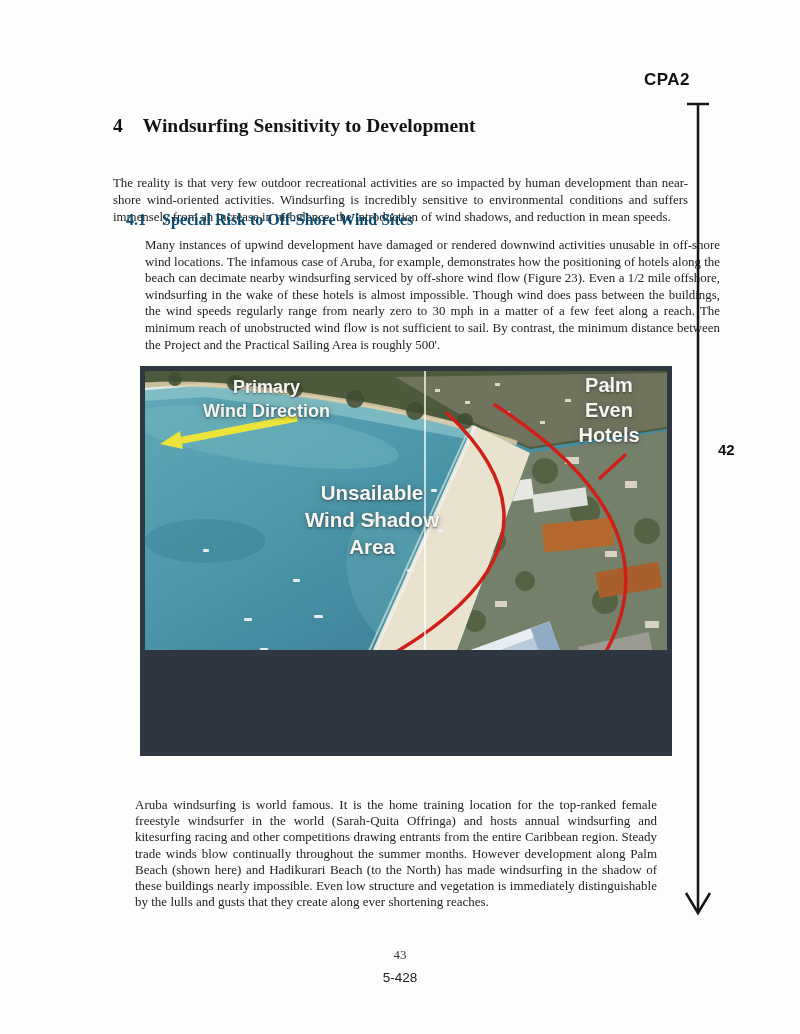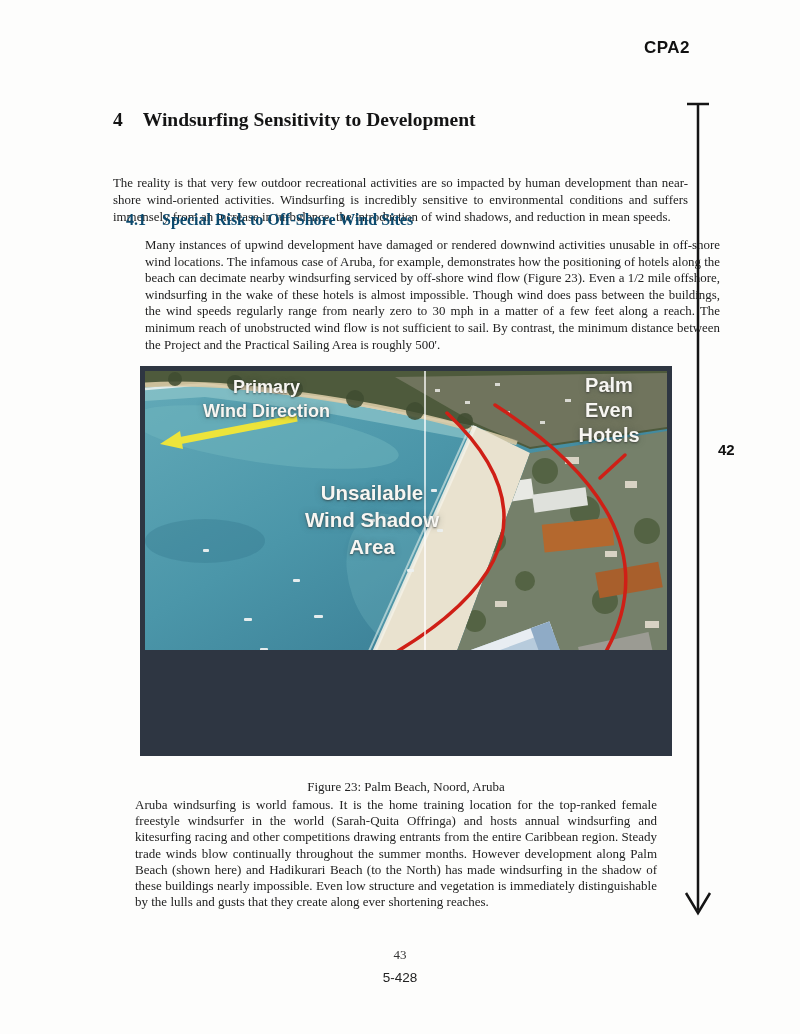--- a/index.html
+++ b/index.html
@@ -2,26 +2,26 @@
 <html><head>
 <meta charset="utf-8">
 <style>
   html,body{margin:0;padding:0;background:#e8e8e8;}
   .page{
     position:relative;width:800px;height:1034px;background:#fdfdfc;
     font-family:"Liberation Serif", serif;color:#1c1c1c;overflow:hidden;
     margin:0 auto;
   }
   .doc-label{
-    position:absolute;top:38px;right:110px;
+    position:absolute;top:70px;right:110px;
     font-family:"Liberation Sans", sans-serif;font-weight:bold;font-size:17px;
     letter-spacing:.5px;color:#111;
   }
   .h1{
-    position:absolute;top:109px;left:113px;width:575px;
+    position:absolute;top:115px;left:113px;width:575px;
     font-size:19.5px;font-weight:bold;color:#141414;
   }
   .h1 .secnum{margin-right:20px;}
   .para{
     position:absolute;left:113px;width:575px;
     font-size:12.9px;line-height:17px;text-align:justify;color:#222;
   }
   .para-1{top:149px;margin-top:26px;}
   .h2{
     position:absolute;top:211px;left:126px;width:575px;
@@ -218,21 +218,20 @@
         <div>Wind Shadow</div>
         <div>Area</div>
       </div>
       <div class="ov ov-location">
         <div>Palm Beach</div>
         <div>Noord, Aruba</div>
       </div>
     </div>
   </div>
 
-  <div class="fig-caption-title">Figure 23: Palm Beach, Noord, Aruba</div>
   <div class="fig-caption-body">Aruba windsurfing is world famous. It is the home training location for the top-ranked female freestyle windsurfer in the world (Sarah-Quita Offringa) and hosts annual windsurfing and kitesurfing racing and other competitions drawing entrants from the entire Caribbean region. Steady trade winds blow continually throughout the summer months. However development along Palm Beach (shown here) and Hadikurari Beach (to the North) has made windsurfing in the shadow of these buildings nearly impossible. Even low structure and vegetation is immediately distinguishable by the lulls and gusts that they create along ever shortening reaches.</div>
 
   <svg class="rev-arrow" width="34" height="824" viewBox="0 0 34 824">
     <line x1="6" y1="6" x2="28" y2="6" stroke="#151515" stroke-width="2.5"></line>
     <line x1="17" y1="6" x2="17" y2="812" stroke="#151515" stroke-width="2.5"></line>
     <polyline points="5,795 17,815 29,795" fill="none" stroke="#151515" stroke-width="2.5"></polyline>
   </svg>
   <div class="rev-number">42</div>
 
   <div class="page-num">43</div>

